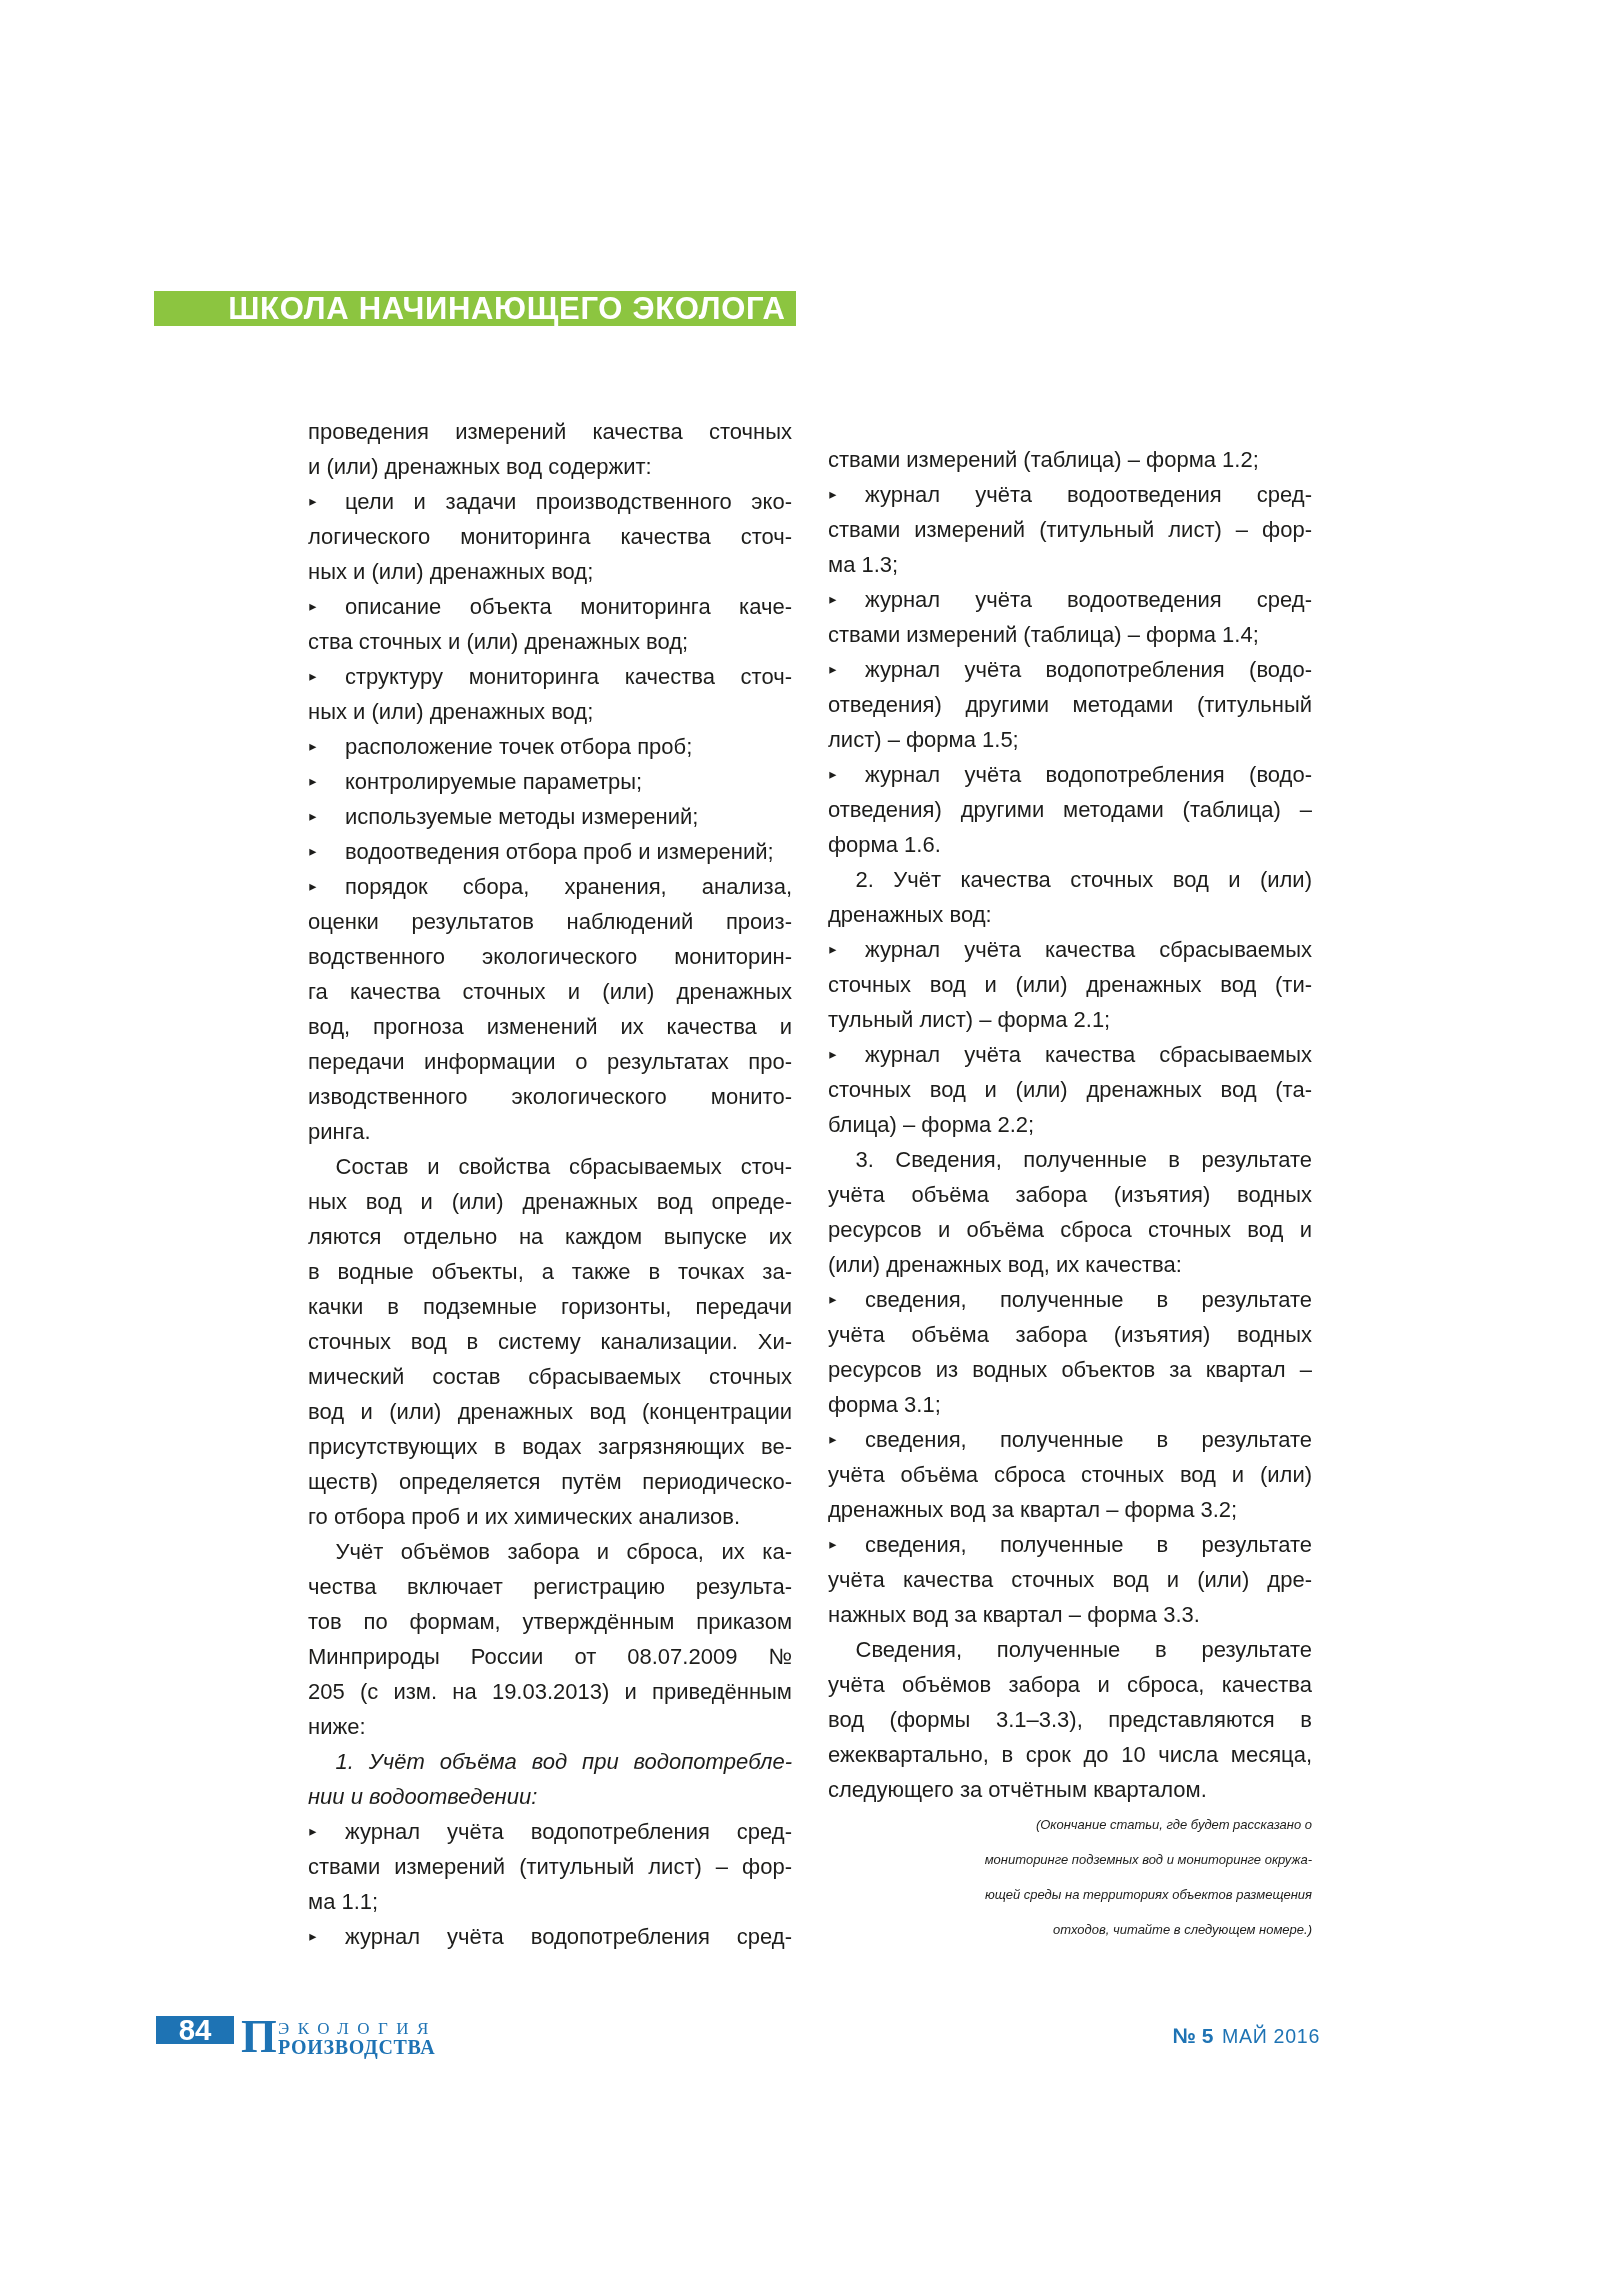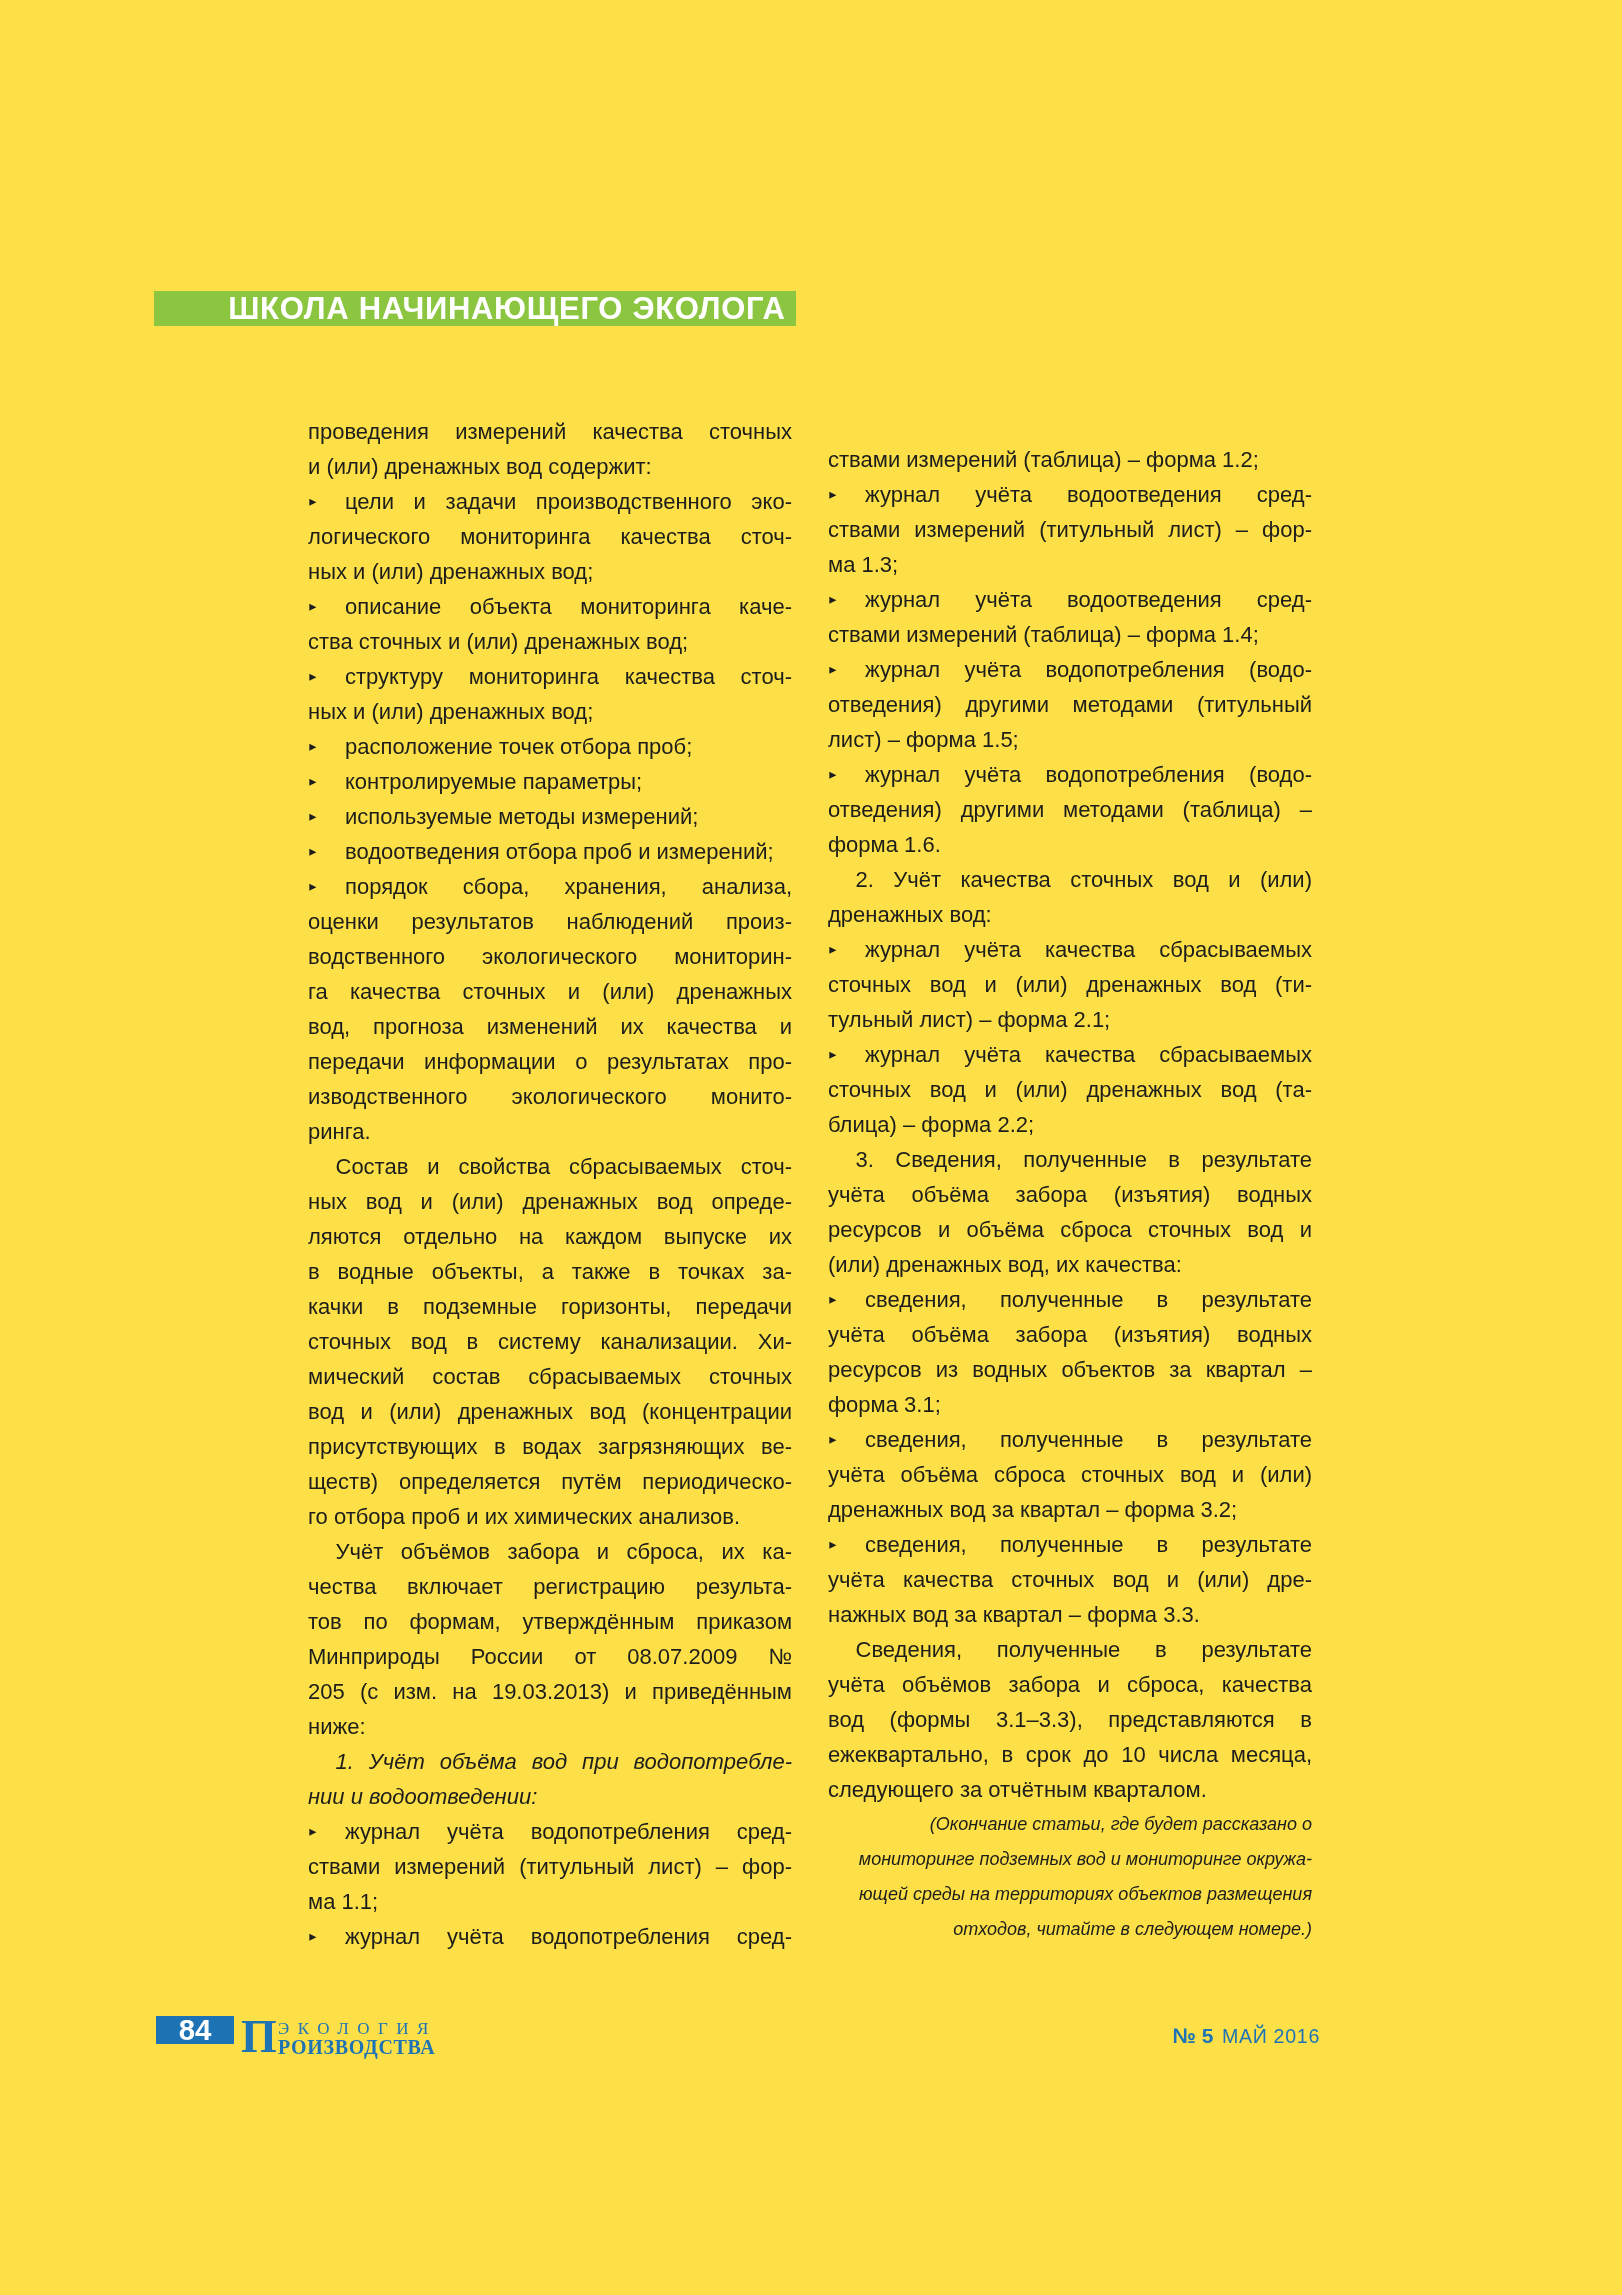--- a/index.html
+++ b/index.html
@@ -1,18 +1,18 @@
 <!DOCTYPE html>
 <html style="font-size:10.5px"><head>
 <meta charset="utf-8">
 <style>
   html,body{margin:0;padding:0;background:#e8e8e8;}
   .page{
     position:relative;width:1622px;height:2295px;margin:0 auto;
-    background:#fde047;overflow:hidden;
+    background:#ffffff;overflow:hidden;
     font-family:"Liberation Sans","DejaVu Sans",sans-serif;
     color:#1d1d1b;
   }
   
   .banner{
     position:absolute;left:154px;top:291px;width:642px;height:35px;
     display:flex;align-items:center;justify-content:flex-end;
     padding-right:10.5px;box-sizing:border-box;
   }
   .banner-label{
@@ -20,21 +20,21 @@
     letter-spacing:0.7px;white-space:nowrap;
   }
   
   .col{position:absolute;top:414px;width:484px;font-size:22px;line-height:35px;}
   .col-left{left:308px;}
   .col-right{left:828px;}
   .line{height:35px;overflow:hidden;text-align:justify;text-align-last:justify;}
   .line.end{text-align-last:left;}
   .line.ind{text-indent:27.5px;}
   .line.it{font-style:italic;}
-  .line.note{font-style:italic;font-size:18px;text-align:right;text-align-last:right;}
+  .line.note{font-style:italic;font-size:13px;text-align:right;text-align-last:right;}
   .line.blt{position:relative;}
   .line.blt .bchar{
     position:absolute;left:1.3px;top:0;width:22px;
     font-size:14.4px;line-height:35px;text-align:left;text-align-last:left;
     font-family:"DejaVu Sans",sans-serif;
   }
   .line.blt .btxt{display:block;margin-left:37px;}
   
   .badge{
     position:absolute;left:156px;top:2016px;width:78px;height:28px;

